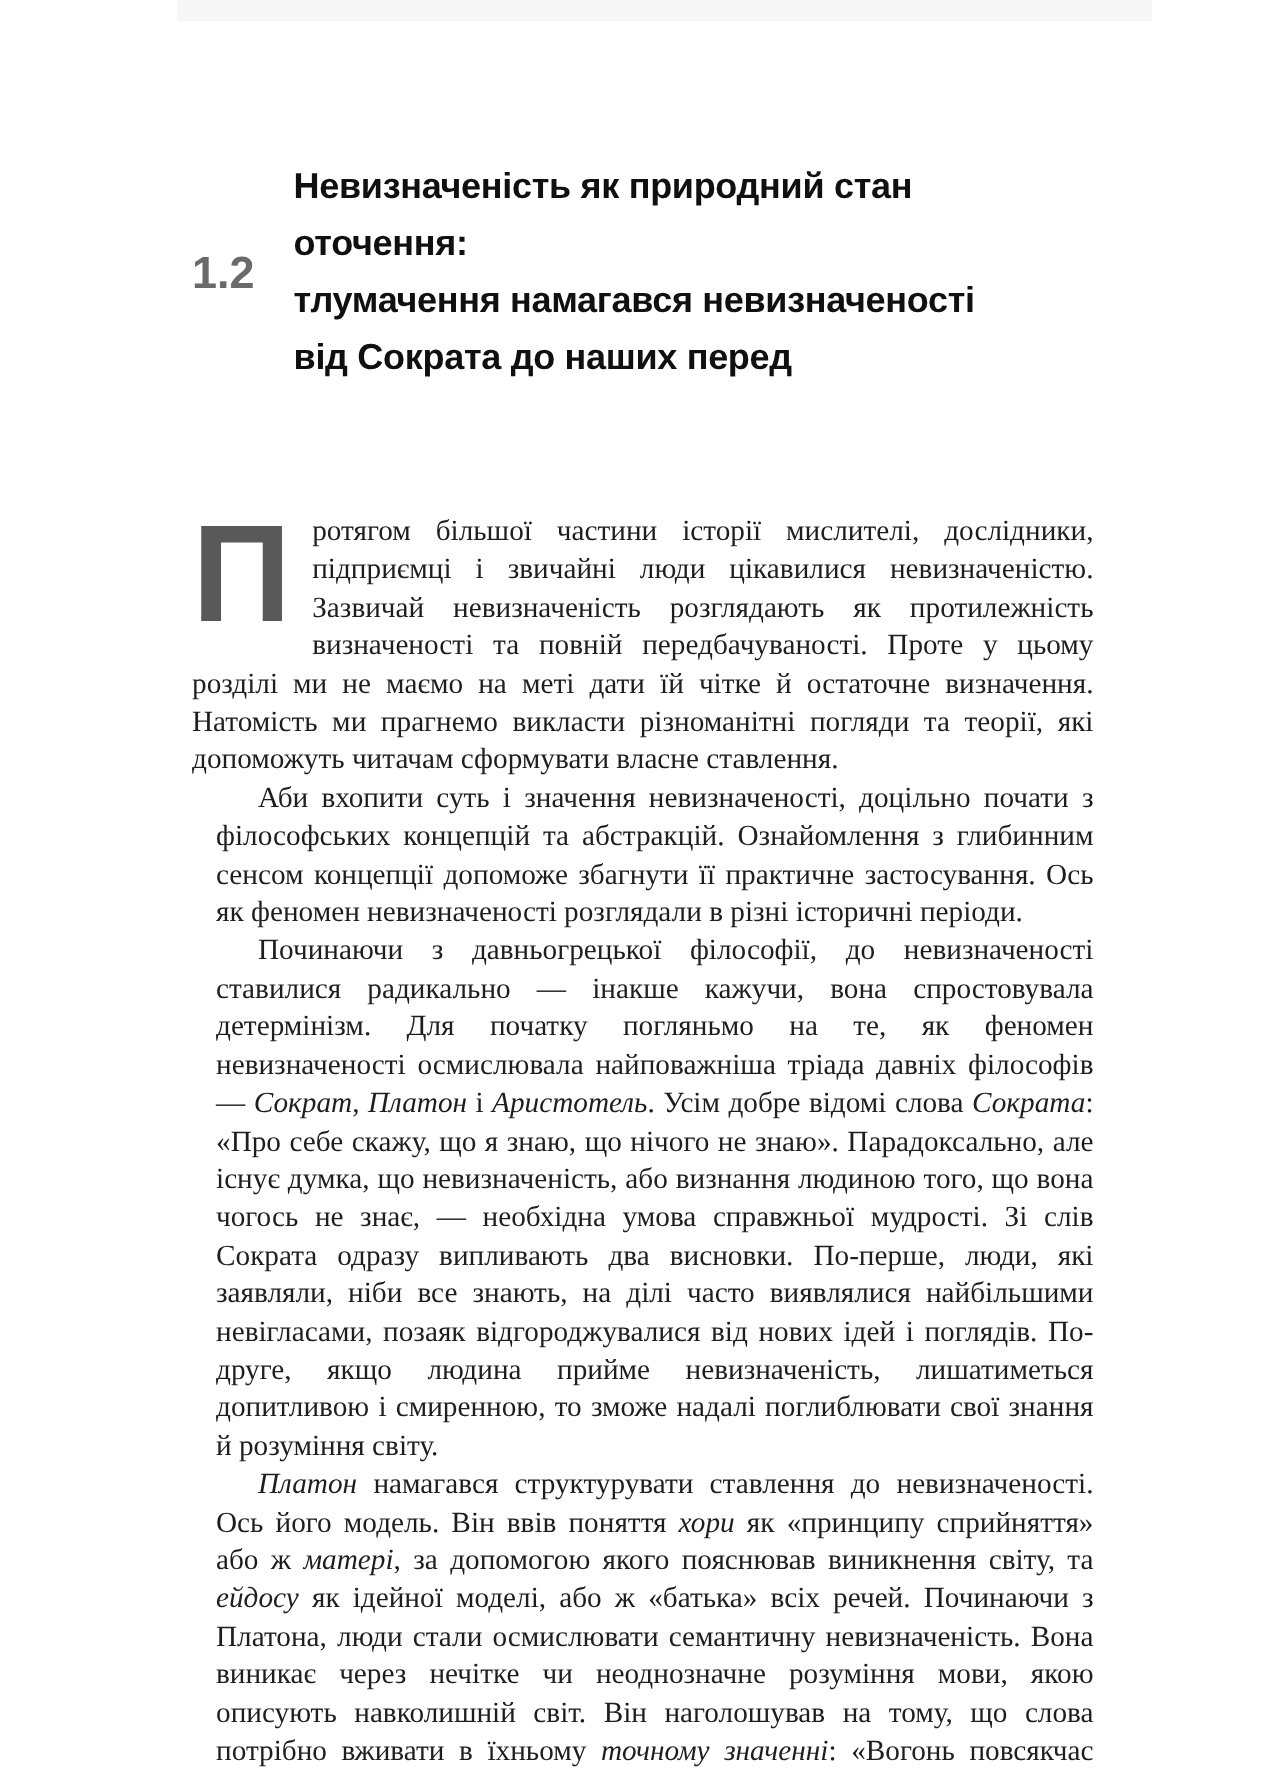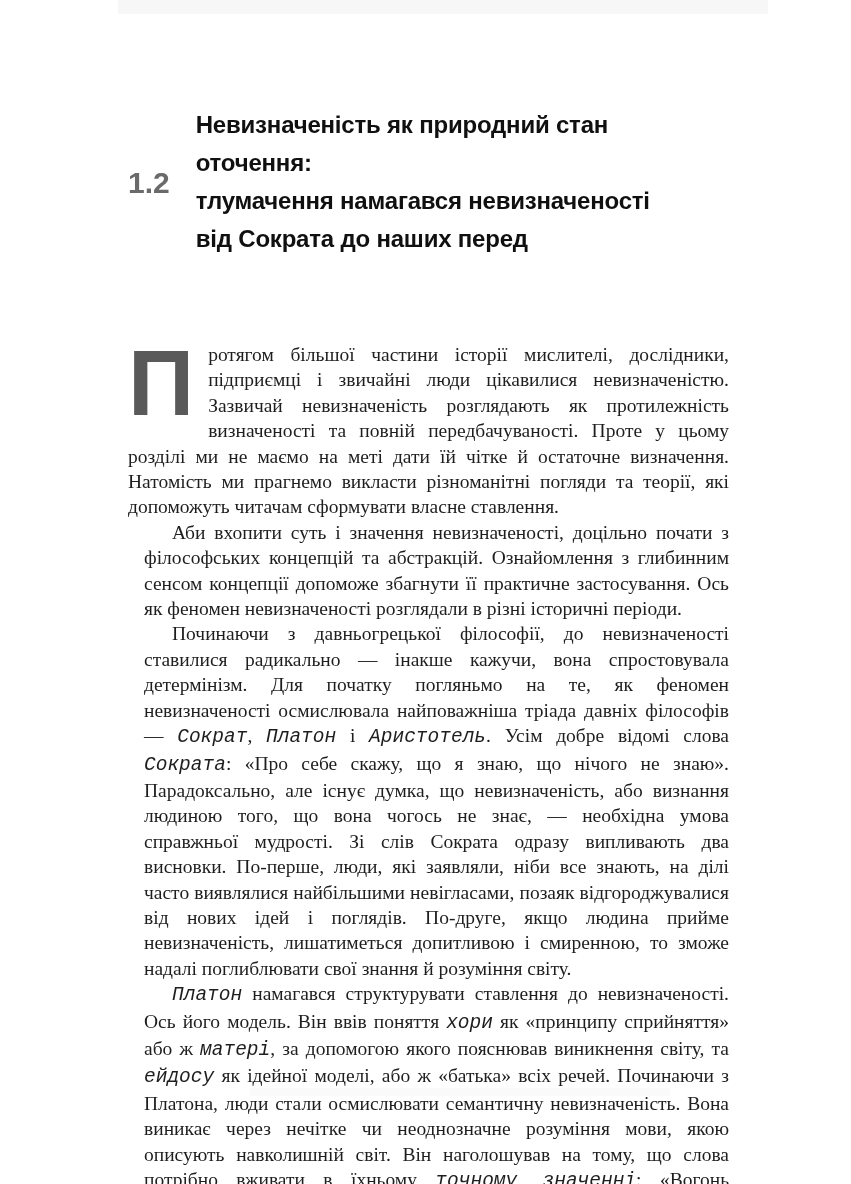--- a/index.html
+++ b/index.html
@@ -51,21 +51,21 @@
   .dropcap{
     float:left;
     font-family:"Liberation Sans", sans-serif;
     font-weight:bold;
     color:#595959;
     font-size:92px;
     line-height:74px;
     height:74px;
     margin:4px 14px 0 0;
   }
-  .i{font-style:italic;font-family:Liberation Mono, monospace;}
+  .i{font-style:italic;}
   .b{font-weight:normal;}
 </style>
 </head>
 <body>
 
 <div class="scan-artifact artifact-top"></div>
 <div class="scan-artifact artifact-bottom"></div>
 
 <div class="page">
 

